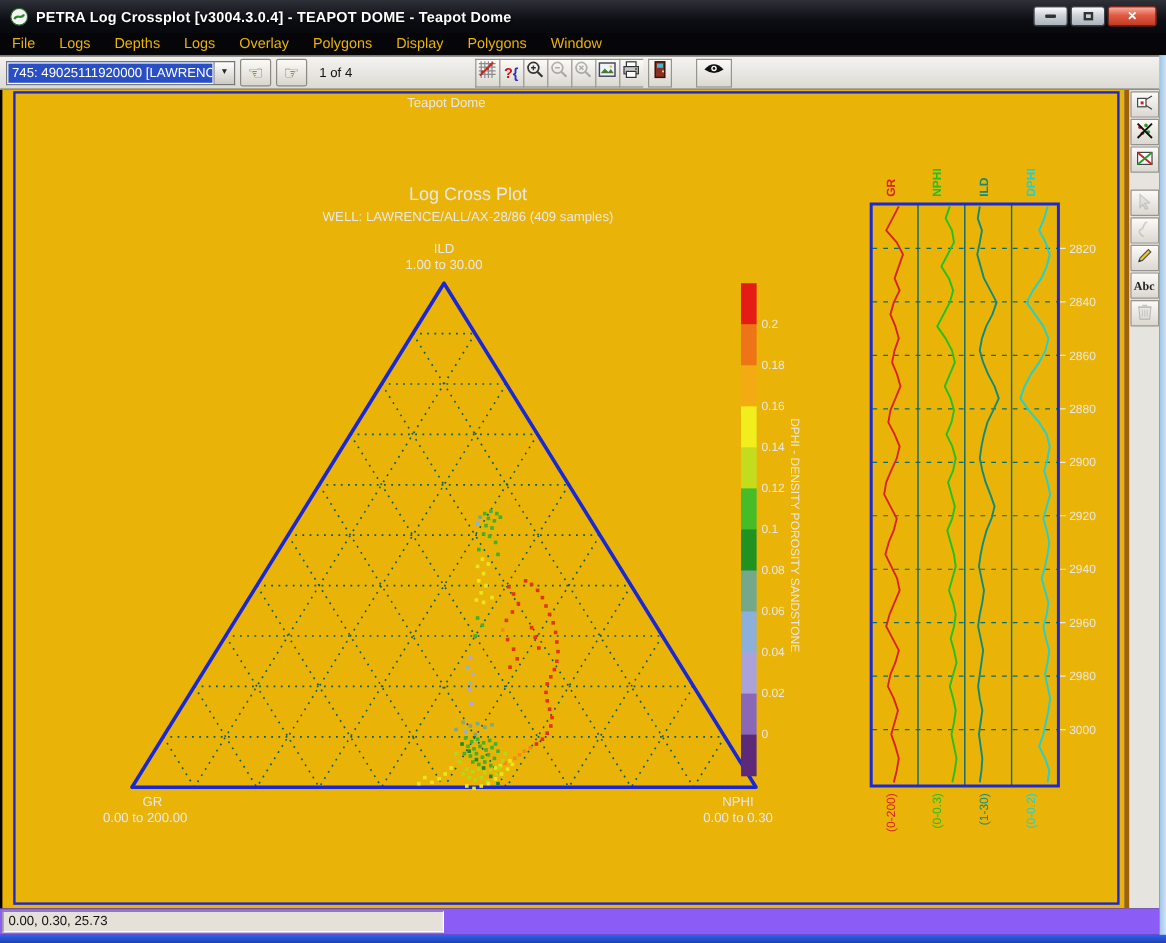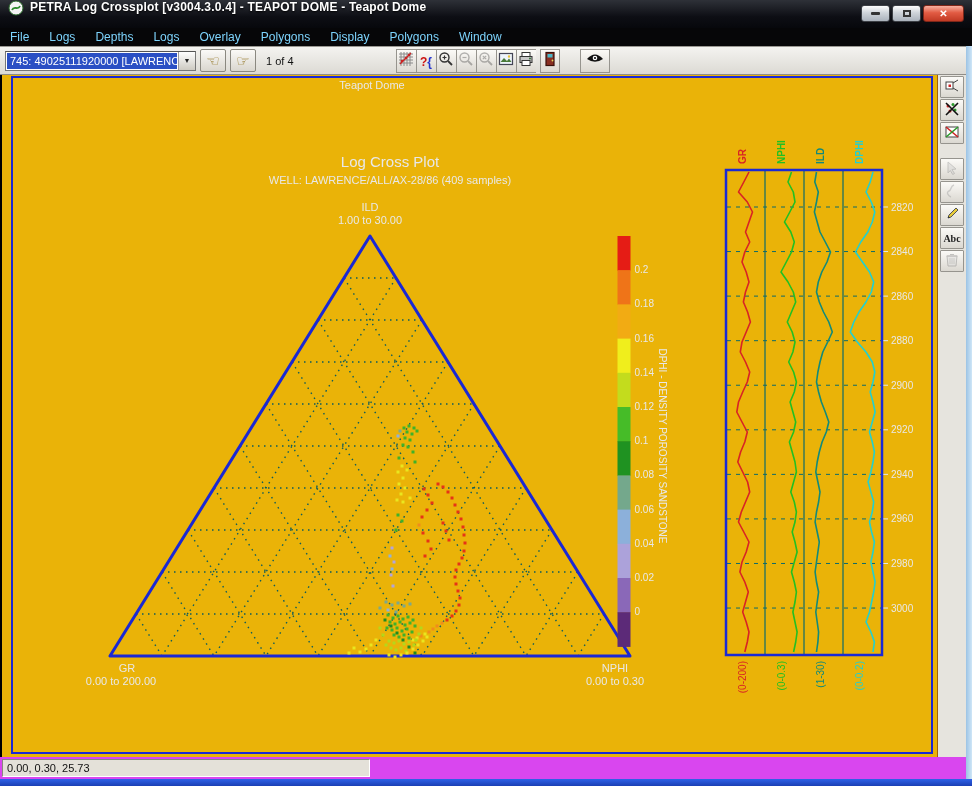--- a/index.html
+++ b/index.html
@@ -6,38 +6,38 @@
   *{box-sizing:border-box;}
   #window{
     position:relative;width:972px;height:786px;
     background:#000;overflow:hidden;
     font-family:"Liberation Sans",sans-serif;
   }
   
   #titlebar{
     position:absolute;left:0;top:0;width:972px;height:28px;
     background:linear-gradient(#2e3138,#0d0e14 60%,#07080c);
-    display:flex;align-items:flex-start;color:#fff;
+    display:flex;align-items:center;color:#fff;
   }
   #app-icon{width:16px;height:16px;margin:0 6px 0 8px;}
   #title-text{font-size:12px;font-weight:bold;letter-spacing:.2px;
     text-shadow:0 1px 2px #000;white-space:nowrap;}
   #win-controls{position:absolute;right:8px;top:5px;display:flex;gap:2px;}
   .winbtn{width:29px;height:17px;border:1px solid #3c3f45;border-radius:3px;
     background:linear-gradient(#fdfdfd,#cfd4da 45%,#aab2bc);
     display:flex;align-items:center;justify-content:center;
     font-size:10px;color:#222;cursor:default;}
   .winbtn.close{width:41px;background:linear-gradient(#f7b0a0,#e25b43 45%,#c13a24);
     border-color:#7e2619;color:#fff;font-weight:bold;}
   .minbar{width:9px;height:3px;background:#333;border-radius:1px;}
   .restbox{width:8px;height:7px;border:2px solid #333;}
   
   #menubar{
     position:absolute;left:0;top:28px;width:972px;height:18px;
-    background:#060608;display:flex;align-items:center;color:#7dd3fc;font-size:12px;
+    background:#060608;display:flex;color:#eab308;font-size:12px;
   }
   .menu-item{padding:1px 10px 2px 10px;cursor:default;}
   
   #toolbar{
     position:absolute;left:0;top:46px;width:972px;height:29px;
     background:linear-gradient(#f4f3f0,#dcdad4);
     border-top:1px solid #9a9892;border-bottom:1px solid #8f8d88;
     display:flex;align-items:center;
   }
   #well-combo{margin-left:5px;width:191px;height:20px;background:#fff;
@@ -64,38 +64,38 @@
   .tbbtn.disabled svg{opacity:.35;filter:grayscale(1);}
   .qglyph{font-size:12px;font-weight:bold;}
   .qglyph .q{color:#cc1111;}
   .qglyph .b{color:#2233cc;}
   
   #client{position:absolute;left:2px;top:75px;width:935px;height:682px;background:#eab308;}
   #plot-svg{display:block;}
   .svgtxt{font-family:"Liberation Sans",sans-serif;fill:#e8e8e8;}
   
   #side-toolbar{position:absolute;left:937px;top:75px;width:29px;height:682px;
-    background:#e6e4de;border-left:1px solid #a16207;}
+    background:#e6e4de;border-left:4px solid #a16207;}
   .sidebtn{width:24px;height:22px;margin:1px auto 1px auto;
     background:linear-gradient(#fbfaf7,#dbd8d1);
     border:1px solid #96948e;border-radius:1px;
     display:flex;align-items:center;justify-content:center;
     font-size:12px;color:#222;}
   .sidebtn.gap{margin-top:14px;}
   .sidebtn.disabled{color:#999;}
   .sidebtn.disabled svg{opacity:.4;filter:grayscale(1);}
   .abc-label{font-size:10px;font-weight:bold;font-family:"Liberation Serif",serif;}
   
   #border-right{position:absolute;left:966px;top:46px;width:6px;height:734px;
     background:linear-gradient(90deg,#9cc3e4,#cfe6f7);}
   #border-bottom{position:absolute;left:0;top:779px;width:972px;height:7px;
     background:linear-gradient(#2f62e8,#1b3fb4);}
   
   #statusbar{position:absolute;left:0;top:757px;width:966px;height:22px;
-    background:#d946ef;display:flex;align-items:stretch;padding:2px 2px 2px 2px;gap:3px;}
+    background:#8b5cf6;display:flex;align-items:stretch;padding:2px 2px 2px 2px;gap:3px;}
   .status-panel{border:1px solid;border-color:#8a887f #fff #fff #8a887f;
     background:#e4e1d9;font-size:11px;color:#111;display:flex;align-items:center;
     padding:0 4px;white-space:nowrap;}
   #status-left{width:368px;}
   #status-right{flex:1;}
 </style>
 </head>
 <body>
 
 <div id="window">

